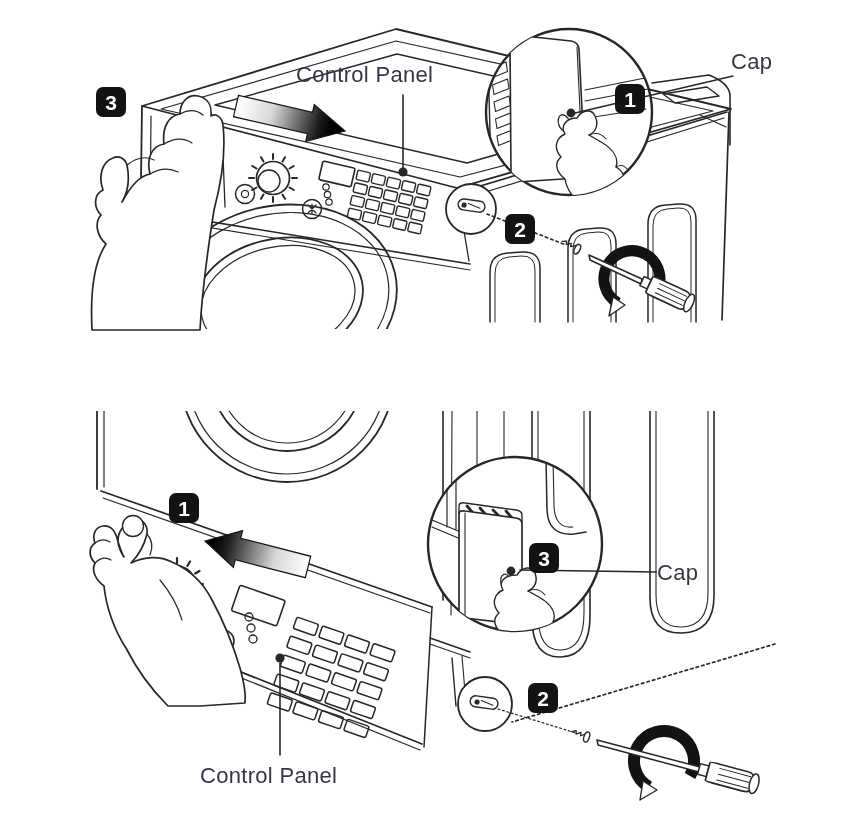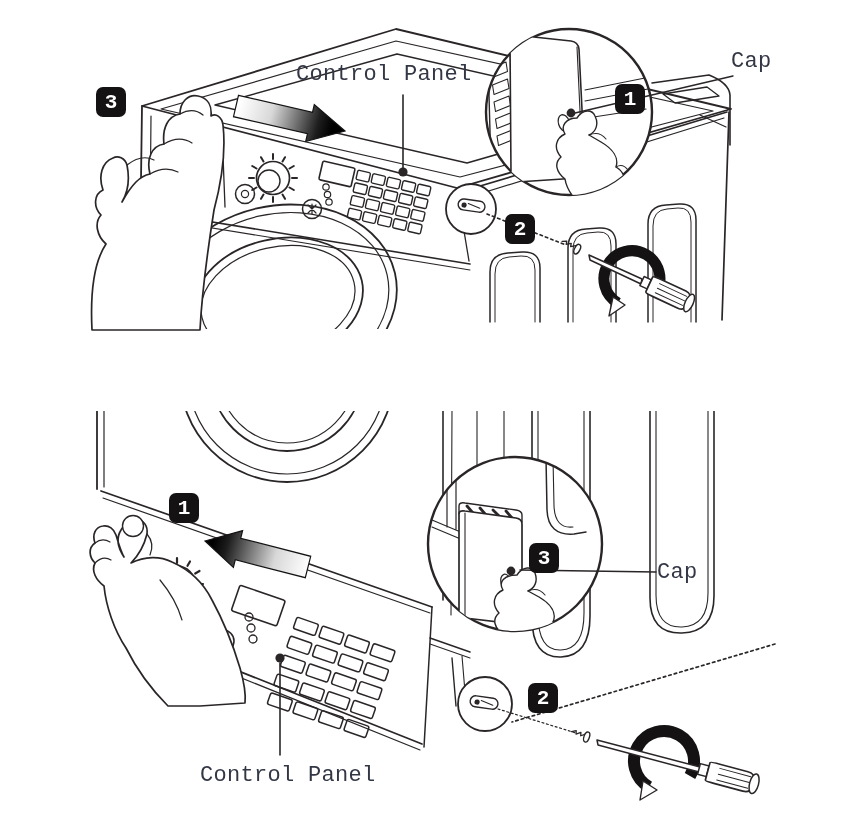--- a/index.html
+++ b/index.html
@@ -1,17 +1,17 @@
 <!DOCTYPE html>
 <html><head>
 <meta charset="utf-8">
 <style>
   html,body{margin:0;padding:0;background:#fff;}
   .stage{position:relative;width:864px;height:822px;background:#ffffff;overflow:hidden;
-         font-family:Liberation Mono, monospace;}
+         font-family:Liberation Sans, sans-serif;}
   .layer{position:absolute;left:0;}
   svg{display:block;}
   svg *{vector-effect:none;}
   .lbl{position:absolute;font-size:22px;color:#333745;white-space:nowrap;letter-spacing:.3px;}
   .badge{position:absolute;width:30px;height:30px;background:#151213;color:#ffffff;
          border-radius:7px;display:flex;align-items:center;justify-content:center;
          font-size:21px;font-weight:bold;line-height:1;}
   .ln{stroke:#2a2627;fill:none;stroke-linecap:round;stroke-linejoin:round;}
   .fw{stroke:#2a2627;fill:#ffffff;stroke-linecap:round;stroke-linejoin:round;}
   .fb{fill:#2a2627;stroke:none;}

